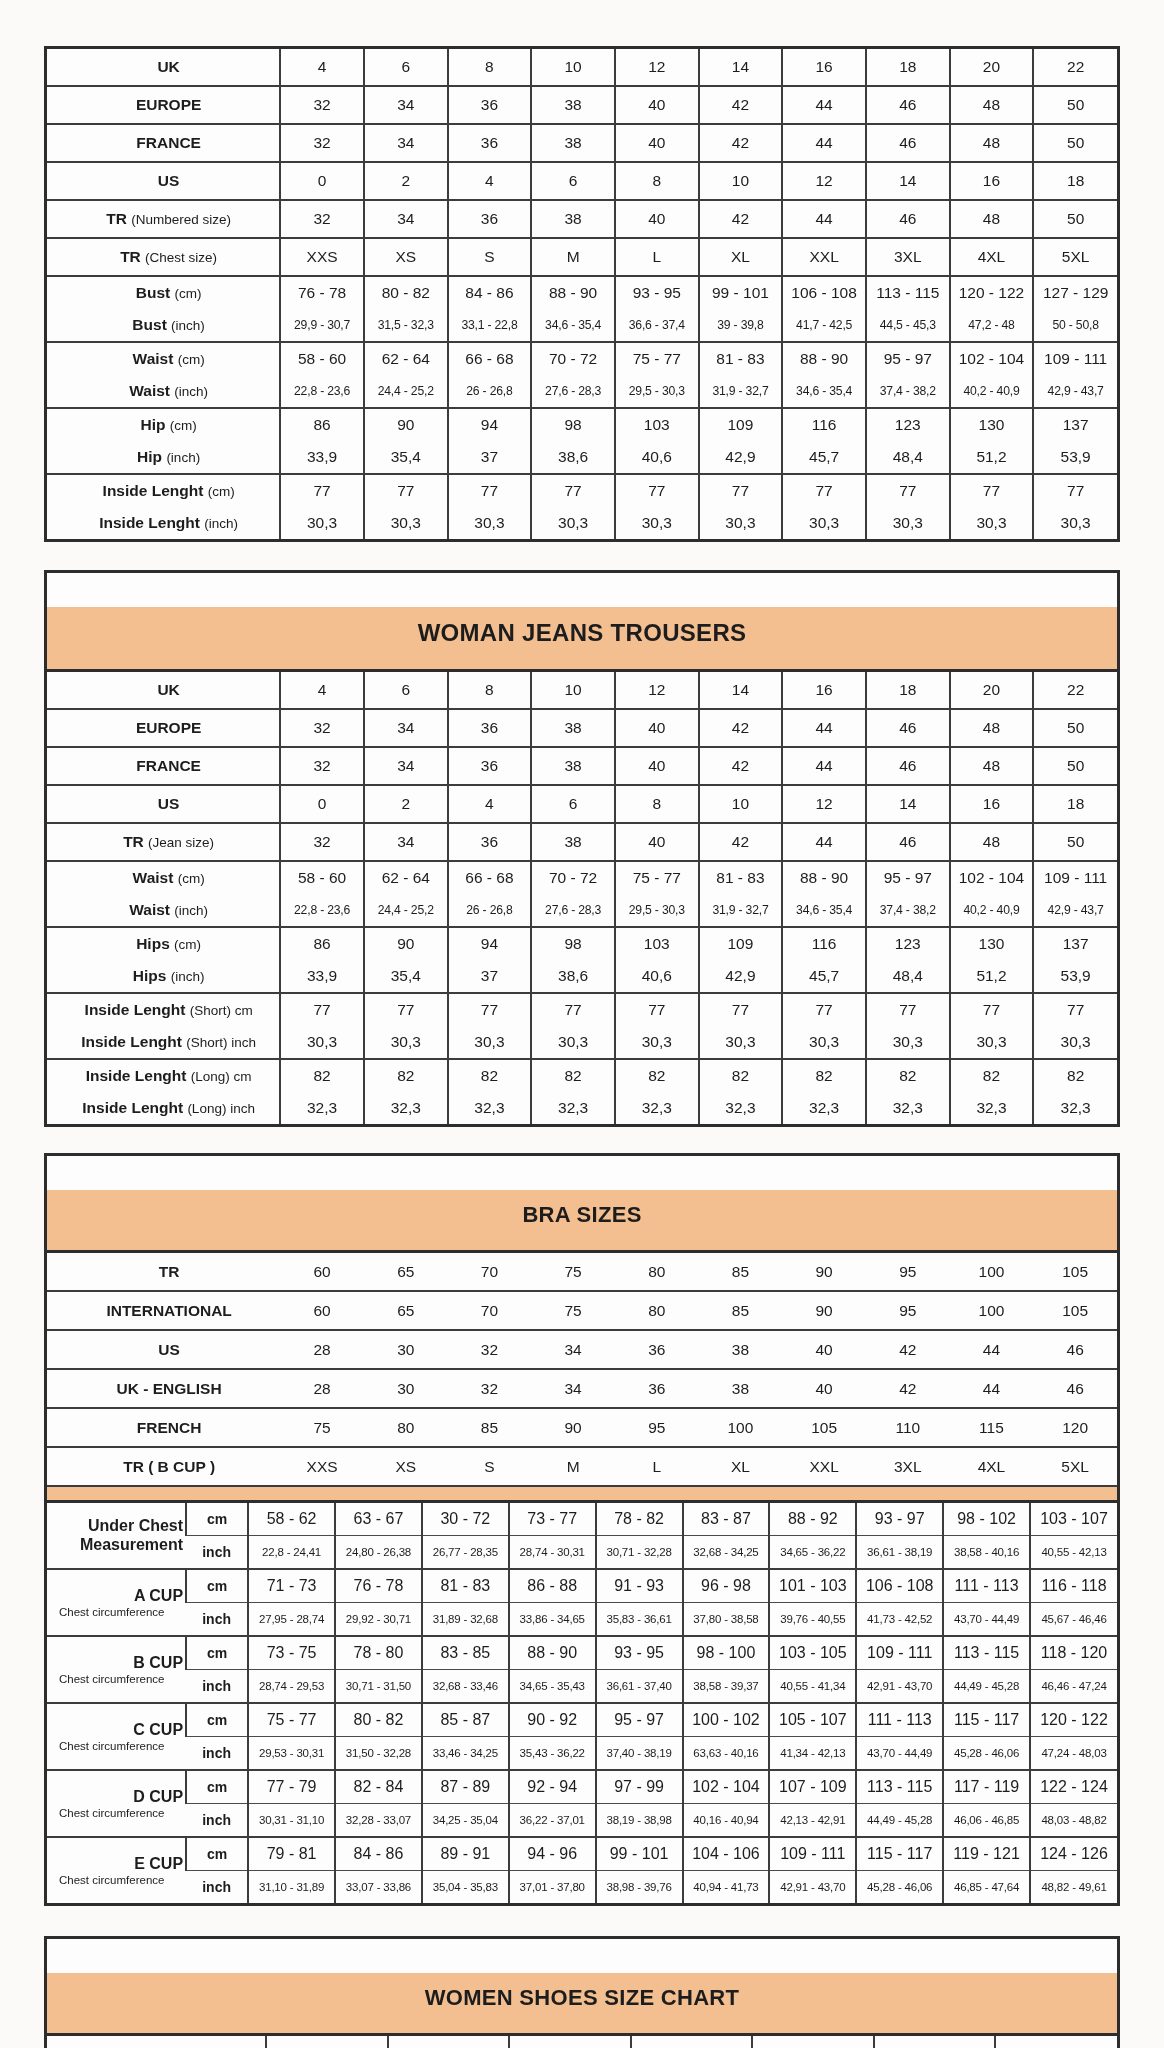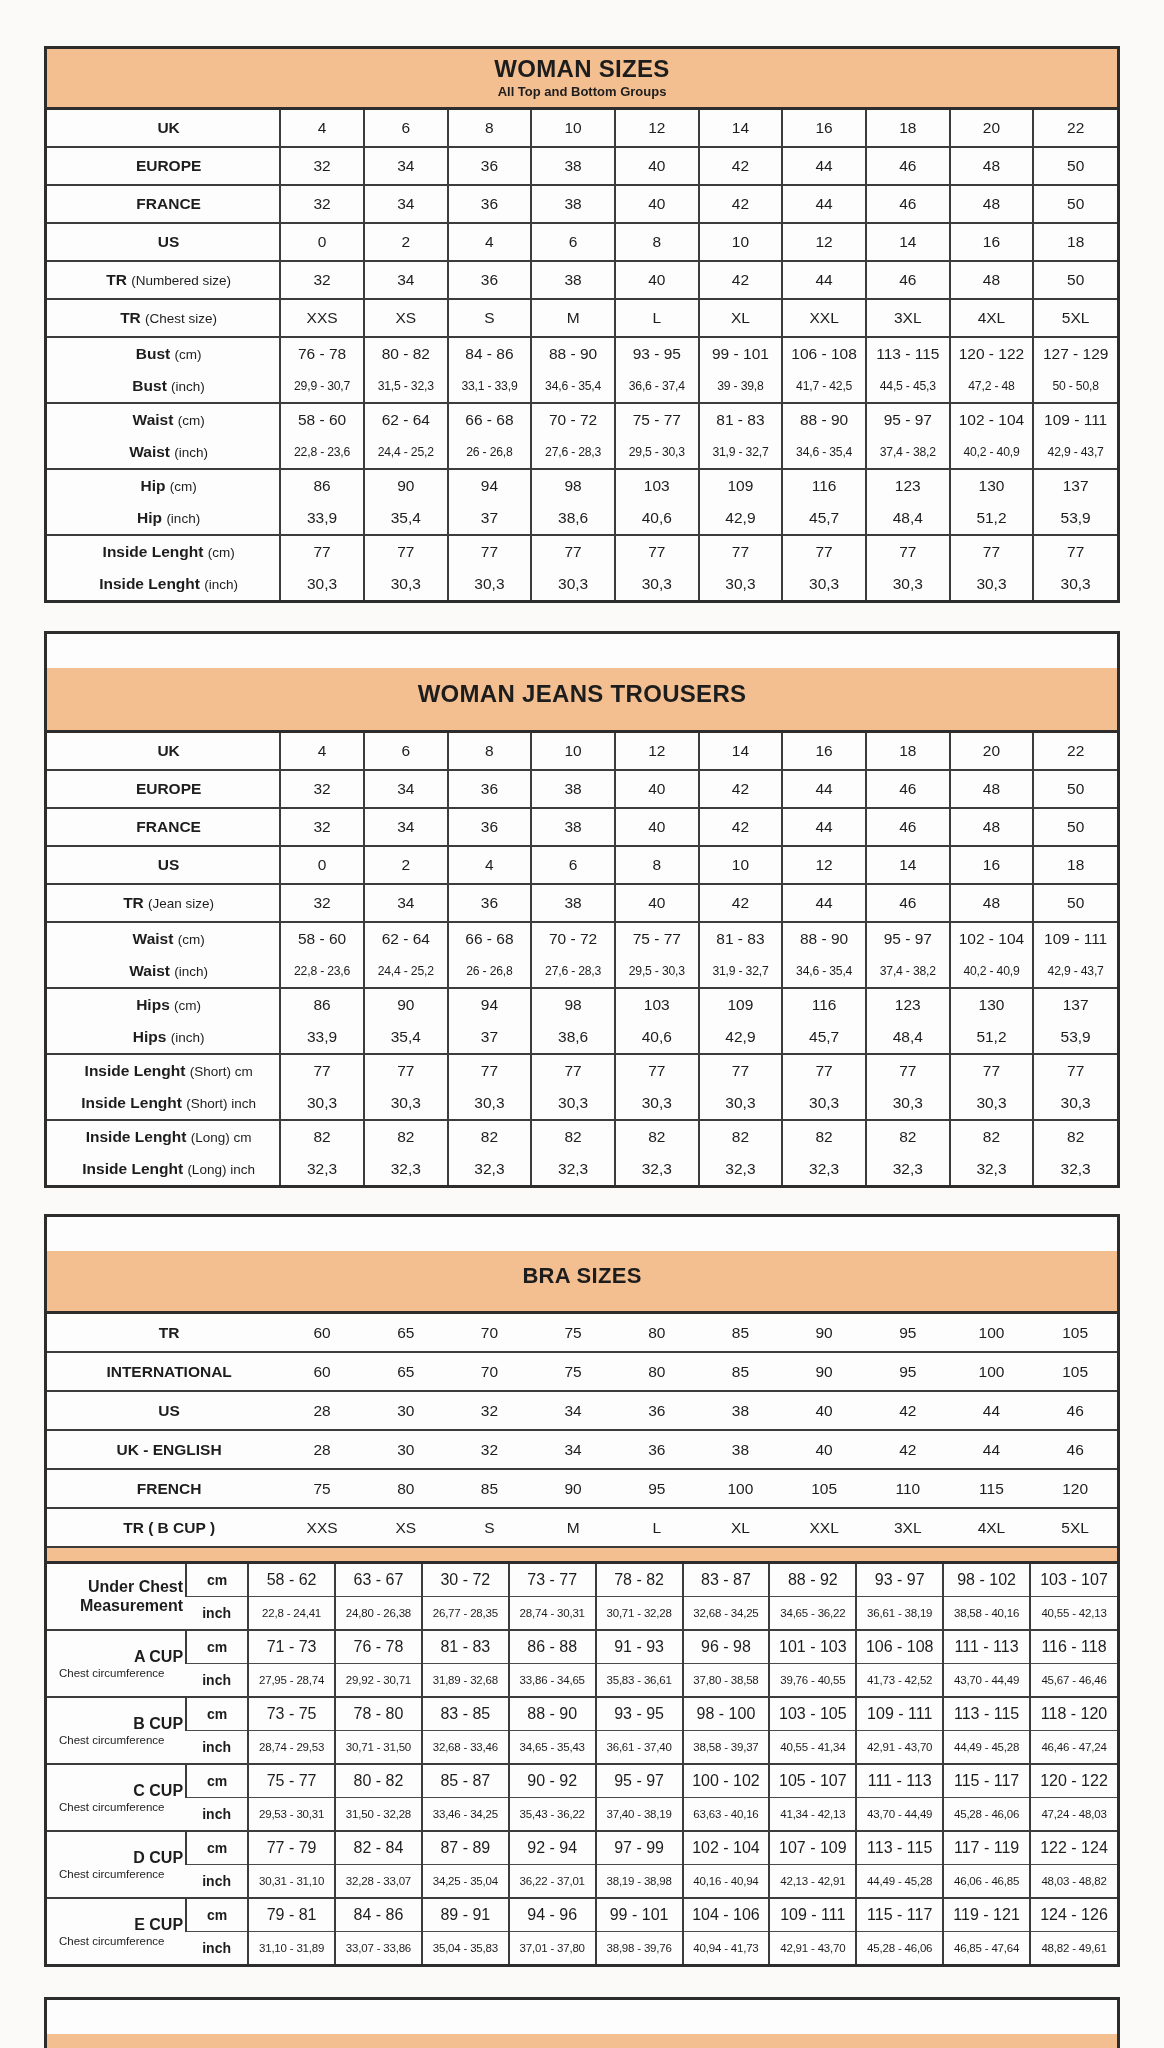--- a/index.html
+++ b/index.html
@@ -59,24 +59,20 @@
   .shoes tr.shoe-size > td{height:60px;font-weight:bold;font-size:17px;}
   .shoes tr.heel > td{height:46px;font-size:15px;}
   .shoes td.lbl{font-size:17px;}
 </style>
 </head>
 <body>
 
 <div class="page">
 
   <section class="tbl mb1">
-    <header class="tbl-head">
-      <div class="tbl-title">WOMAN SIZES</div>
-      <div class="tbl-sub">All Top and Bottom Groups</div>
-    </header>
     <table>
       <colgroup>
           <col style="width:21.8%">
           <col span="10" style="width:7.82%">
         </colgroup>
       <tbody>
           <tr class="rs">
             <td class="lbl">UK</td>
             <td>4</td>
             <td>6</td>
@@ -164,21 +160,21 @@
             <td>99 - 101</td>
             <td>106 - 108</td>
             <td>113 - 115</td>
             <td>120 - 122</td>
             <td>127 - 129</td>
           </tr>
           <tr class="rp cont">
             <td class="lbl">Bust <span class="sfx">(inch)</span></td>
             <td class="small">29,9 - 30,7</td>
             <td class="small">31,5 - 32,3</td>
-            <td class="small">33,1 - 33,9</td>
+            <td class="small">33,1 - 22,8</td>
             <td class="small">34,6 - 35,4</td>
             <td class="small">36,6 - 37,4</td>
             <td class="small">39 - 39,8</td>
             <td class="small">41,7 - 42,5</td>
             <td class="small">44,5 - 45,3</td>
             <td class="small">47,2 - 48</td>
             <td class="small">50 - 50,8</td>
           </tr>
           <tr class="rp">
             <td class="lbl">Waist <span class="sfx">(cm)</span></td>

